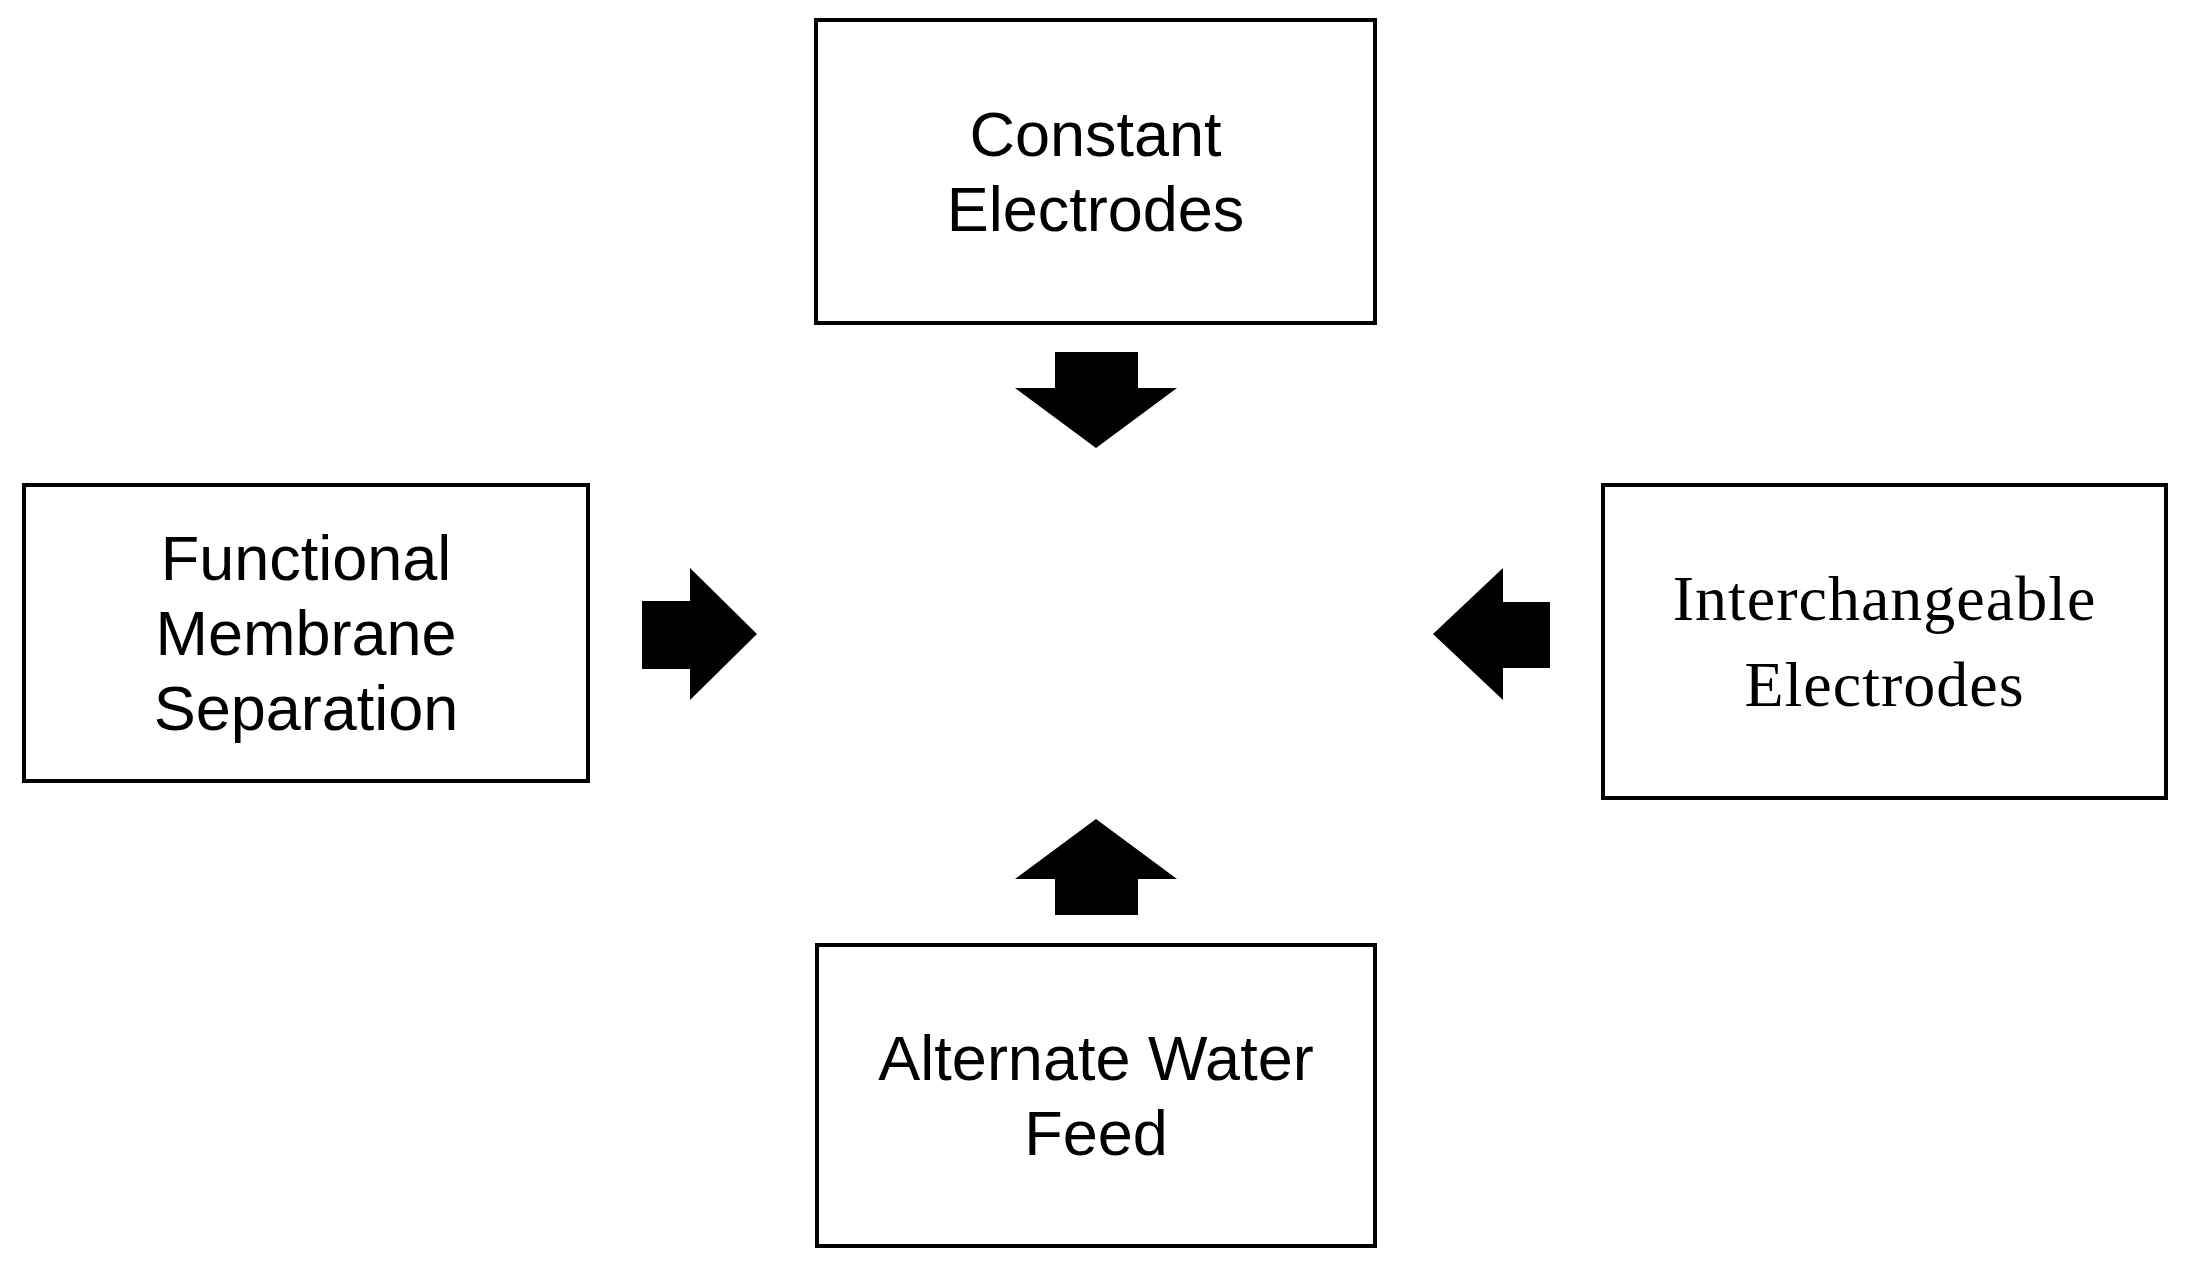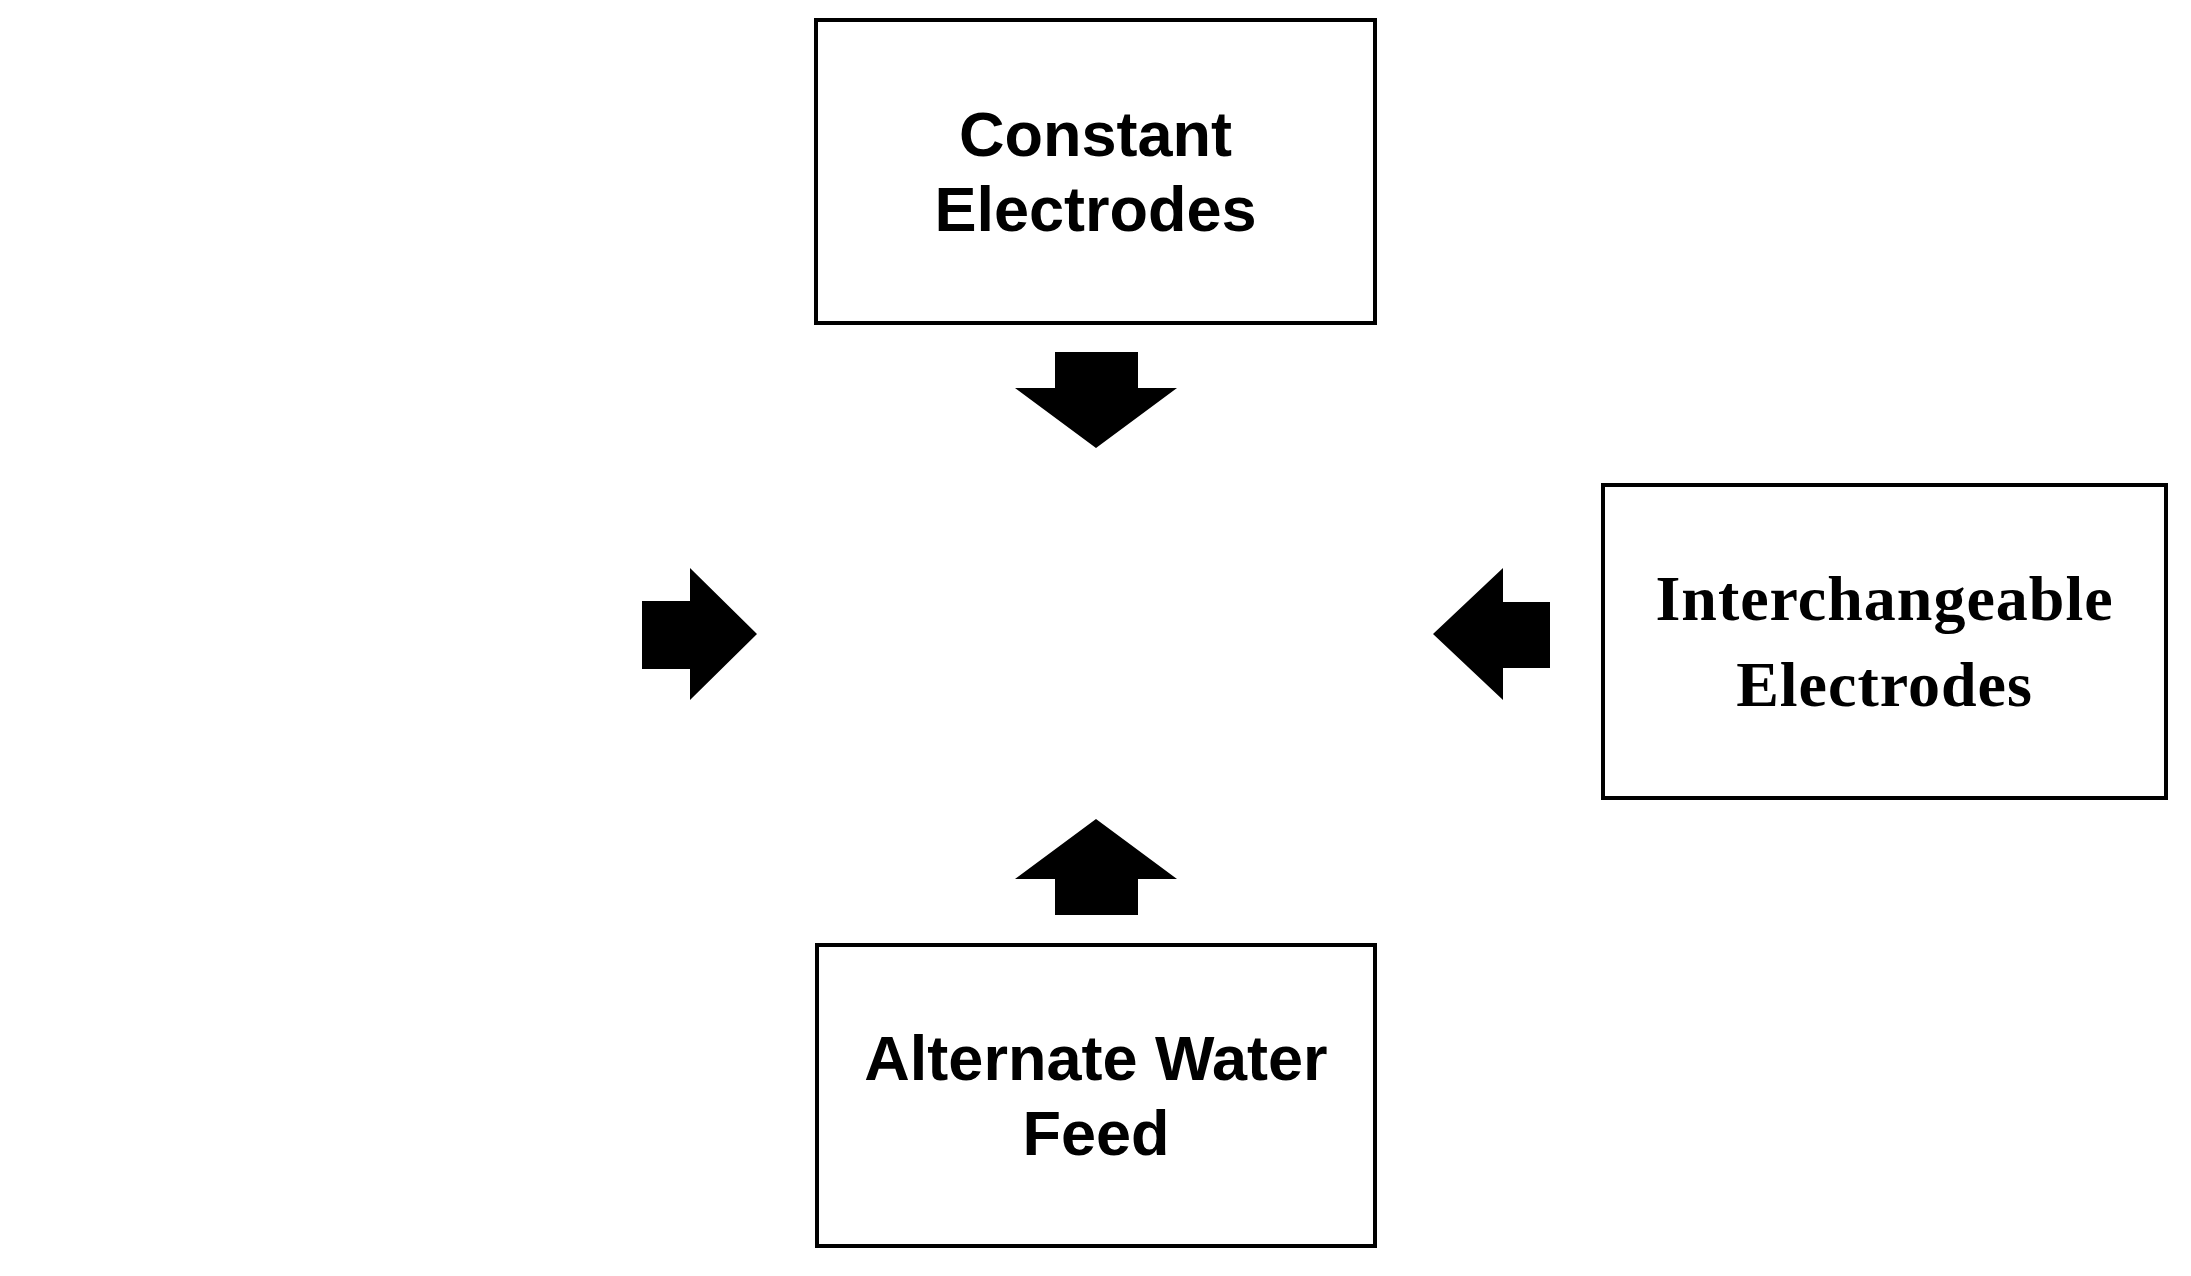--- a/index.html
+++ b/index.html
@@ -19,21 +19,21 @@
     box-sizing: border-box;
     background: var(--bg-color, #ffffff);
     border: 4px solid var(--box-border-color, #000000);
     display: flex;
     align-items: center;
     justify-content: center;
     text-align: center;
   }
   .label {
     white-space: pre-line;
-    font-weight: bold;
+    font-weight: normal;
     color: var(--text-color, #000000);
   }
   .sans-label {
     font-family: "Liberation Sans", sans-serif;
     font-size: 63px;
     line-height: 75px;
   }
   .serif-label {
     font-family: "Liberation Serif", serif;
     font-size: 64px;
@@ -59,20 +59,25 @@
 </head>
 <body>
 
 <div class="canvas">
 
   <div class="box" id="box-top">
     <div class="label sans-label">Constant
 Electrodes</div>
   </div>
 
+  <div class="box" id="box-left">
+    <div class="label sans-label">Functional
+Membrane
+Separation</div>
+  </div>
 
 
   <div class="box" id="box-right">
     <div class="label serif-label">Interchangeable
 Electrodes</div>
   </div>
 
   <div class="box" id="box-bottom">
     <div class="label sans-label">Alternate Water
 Feed</div>

